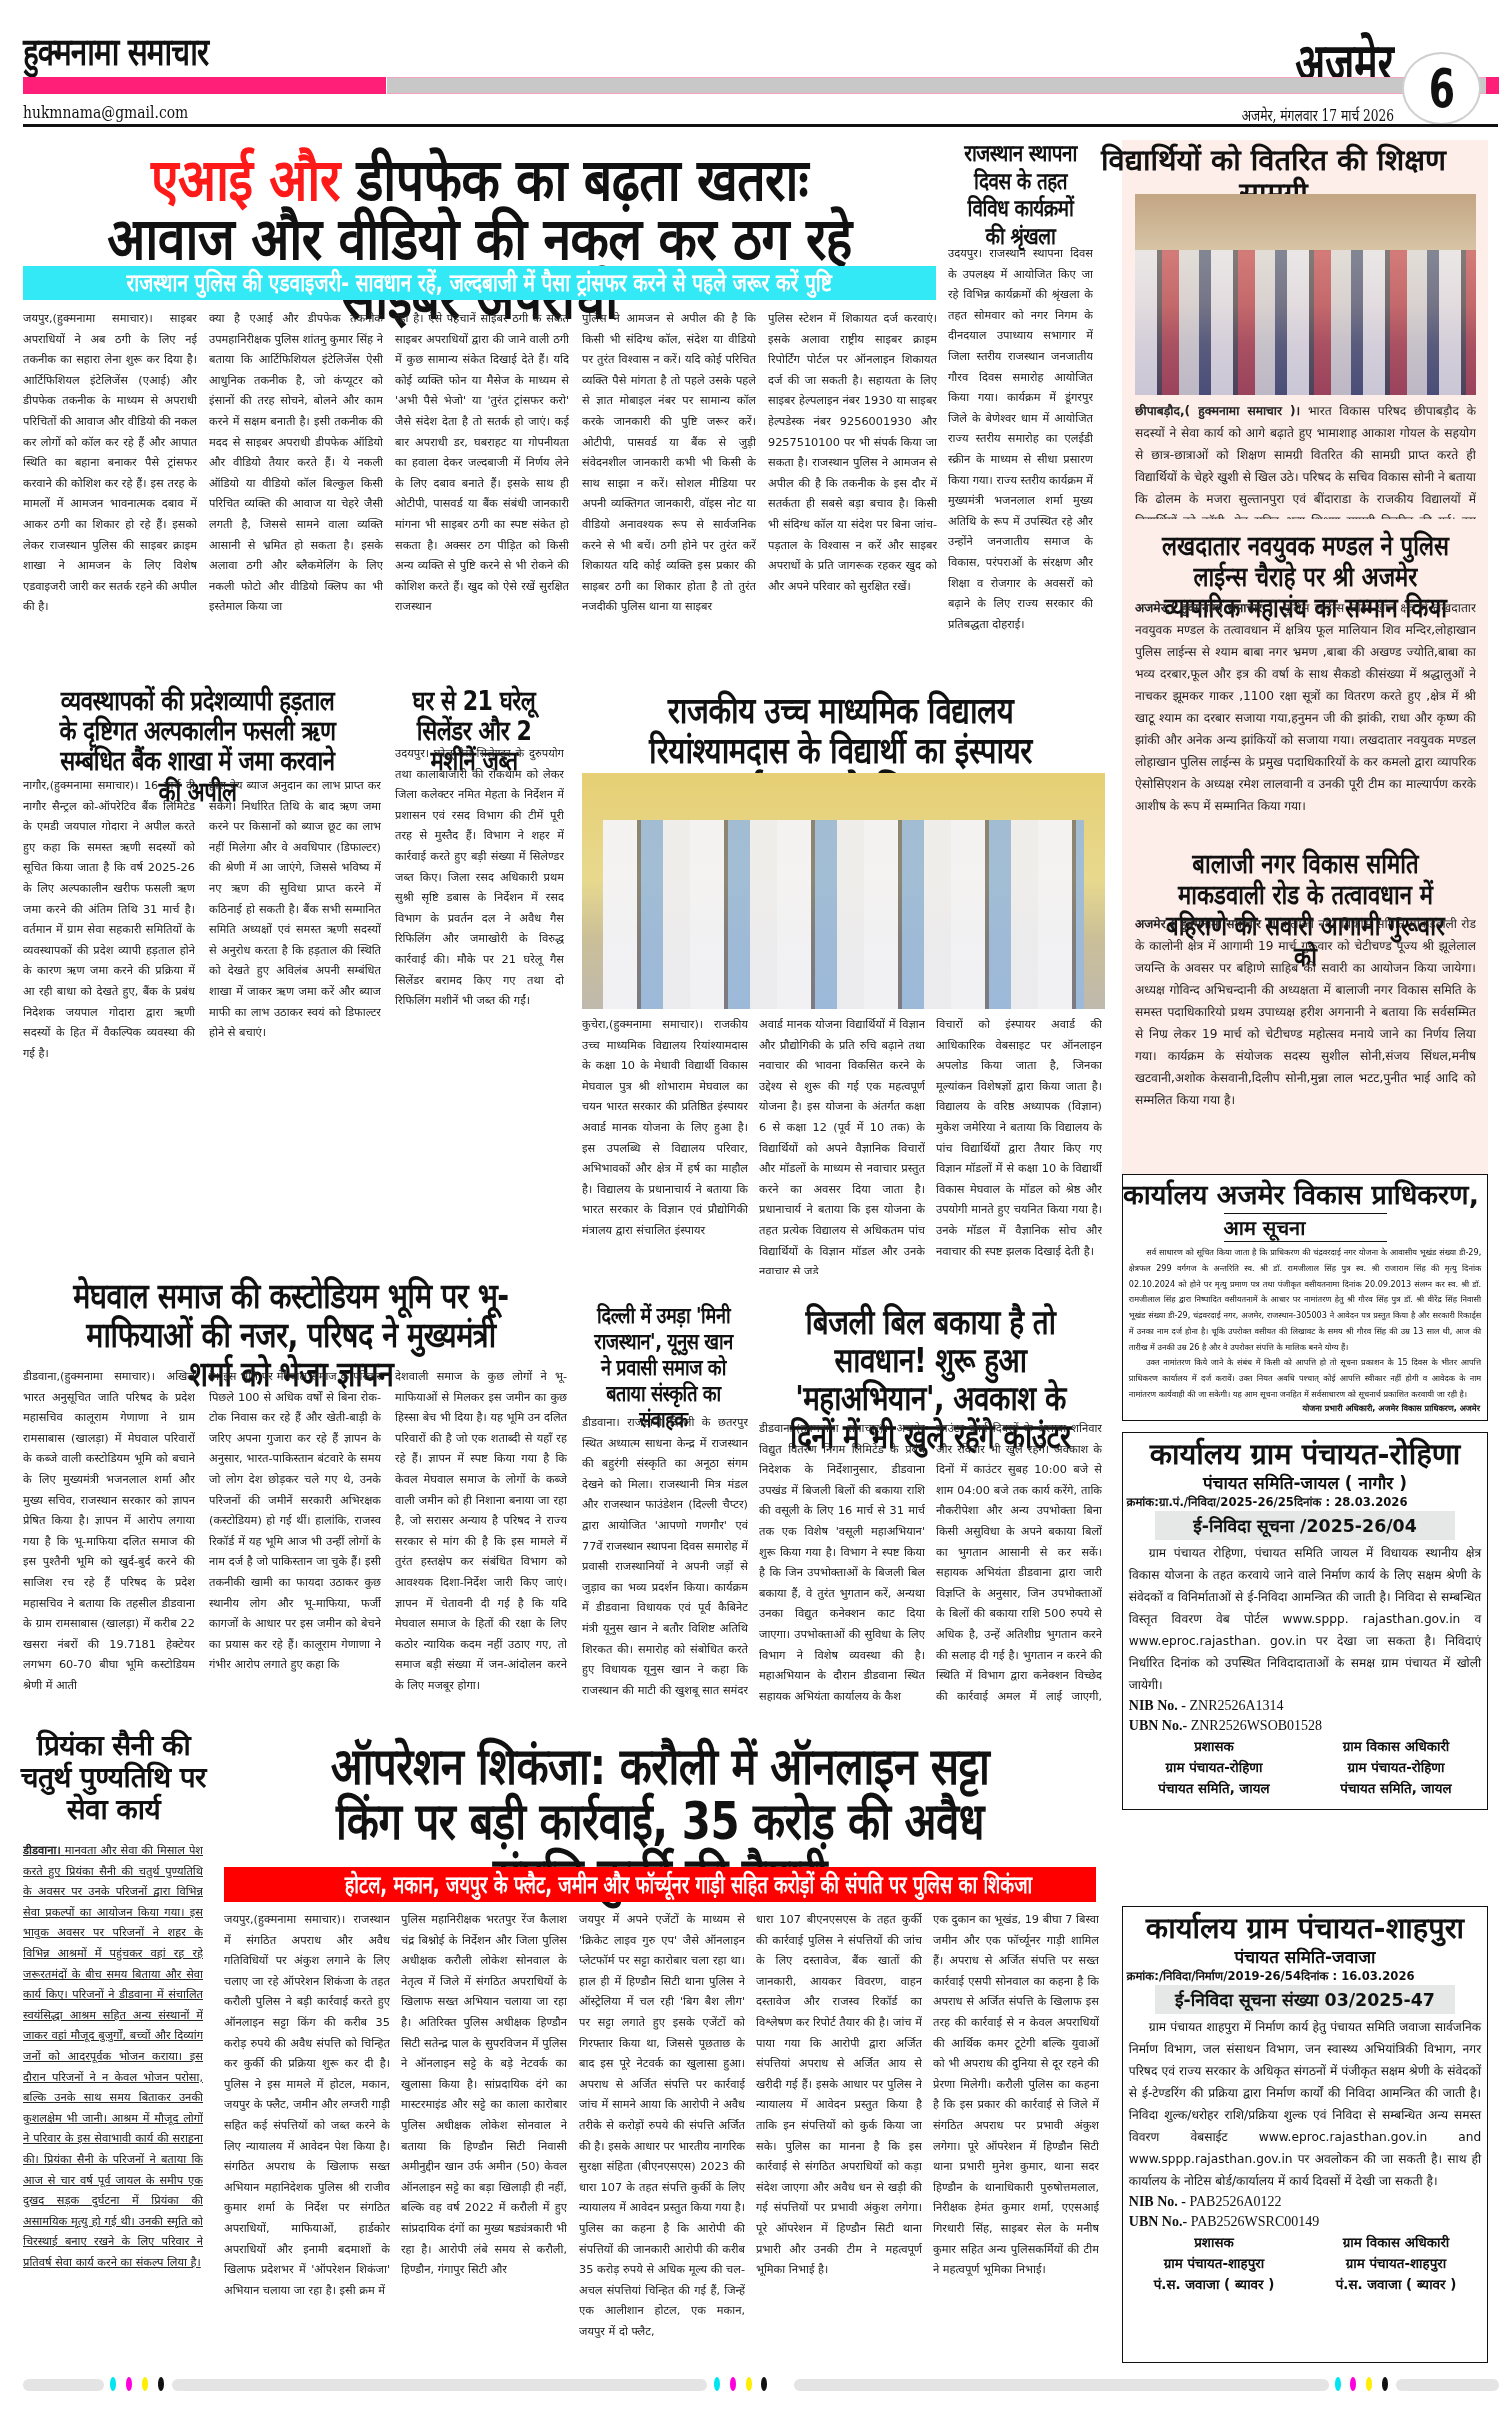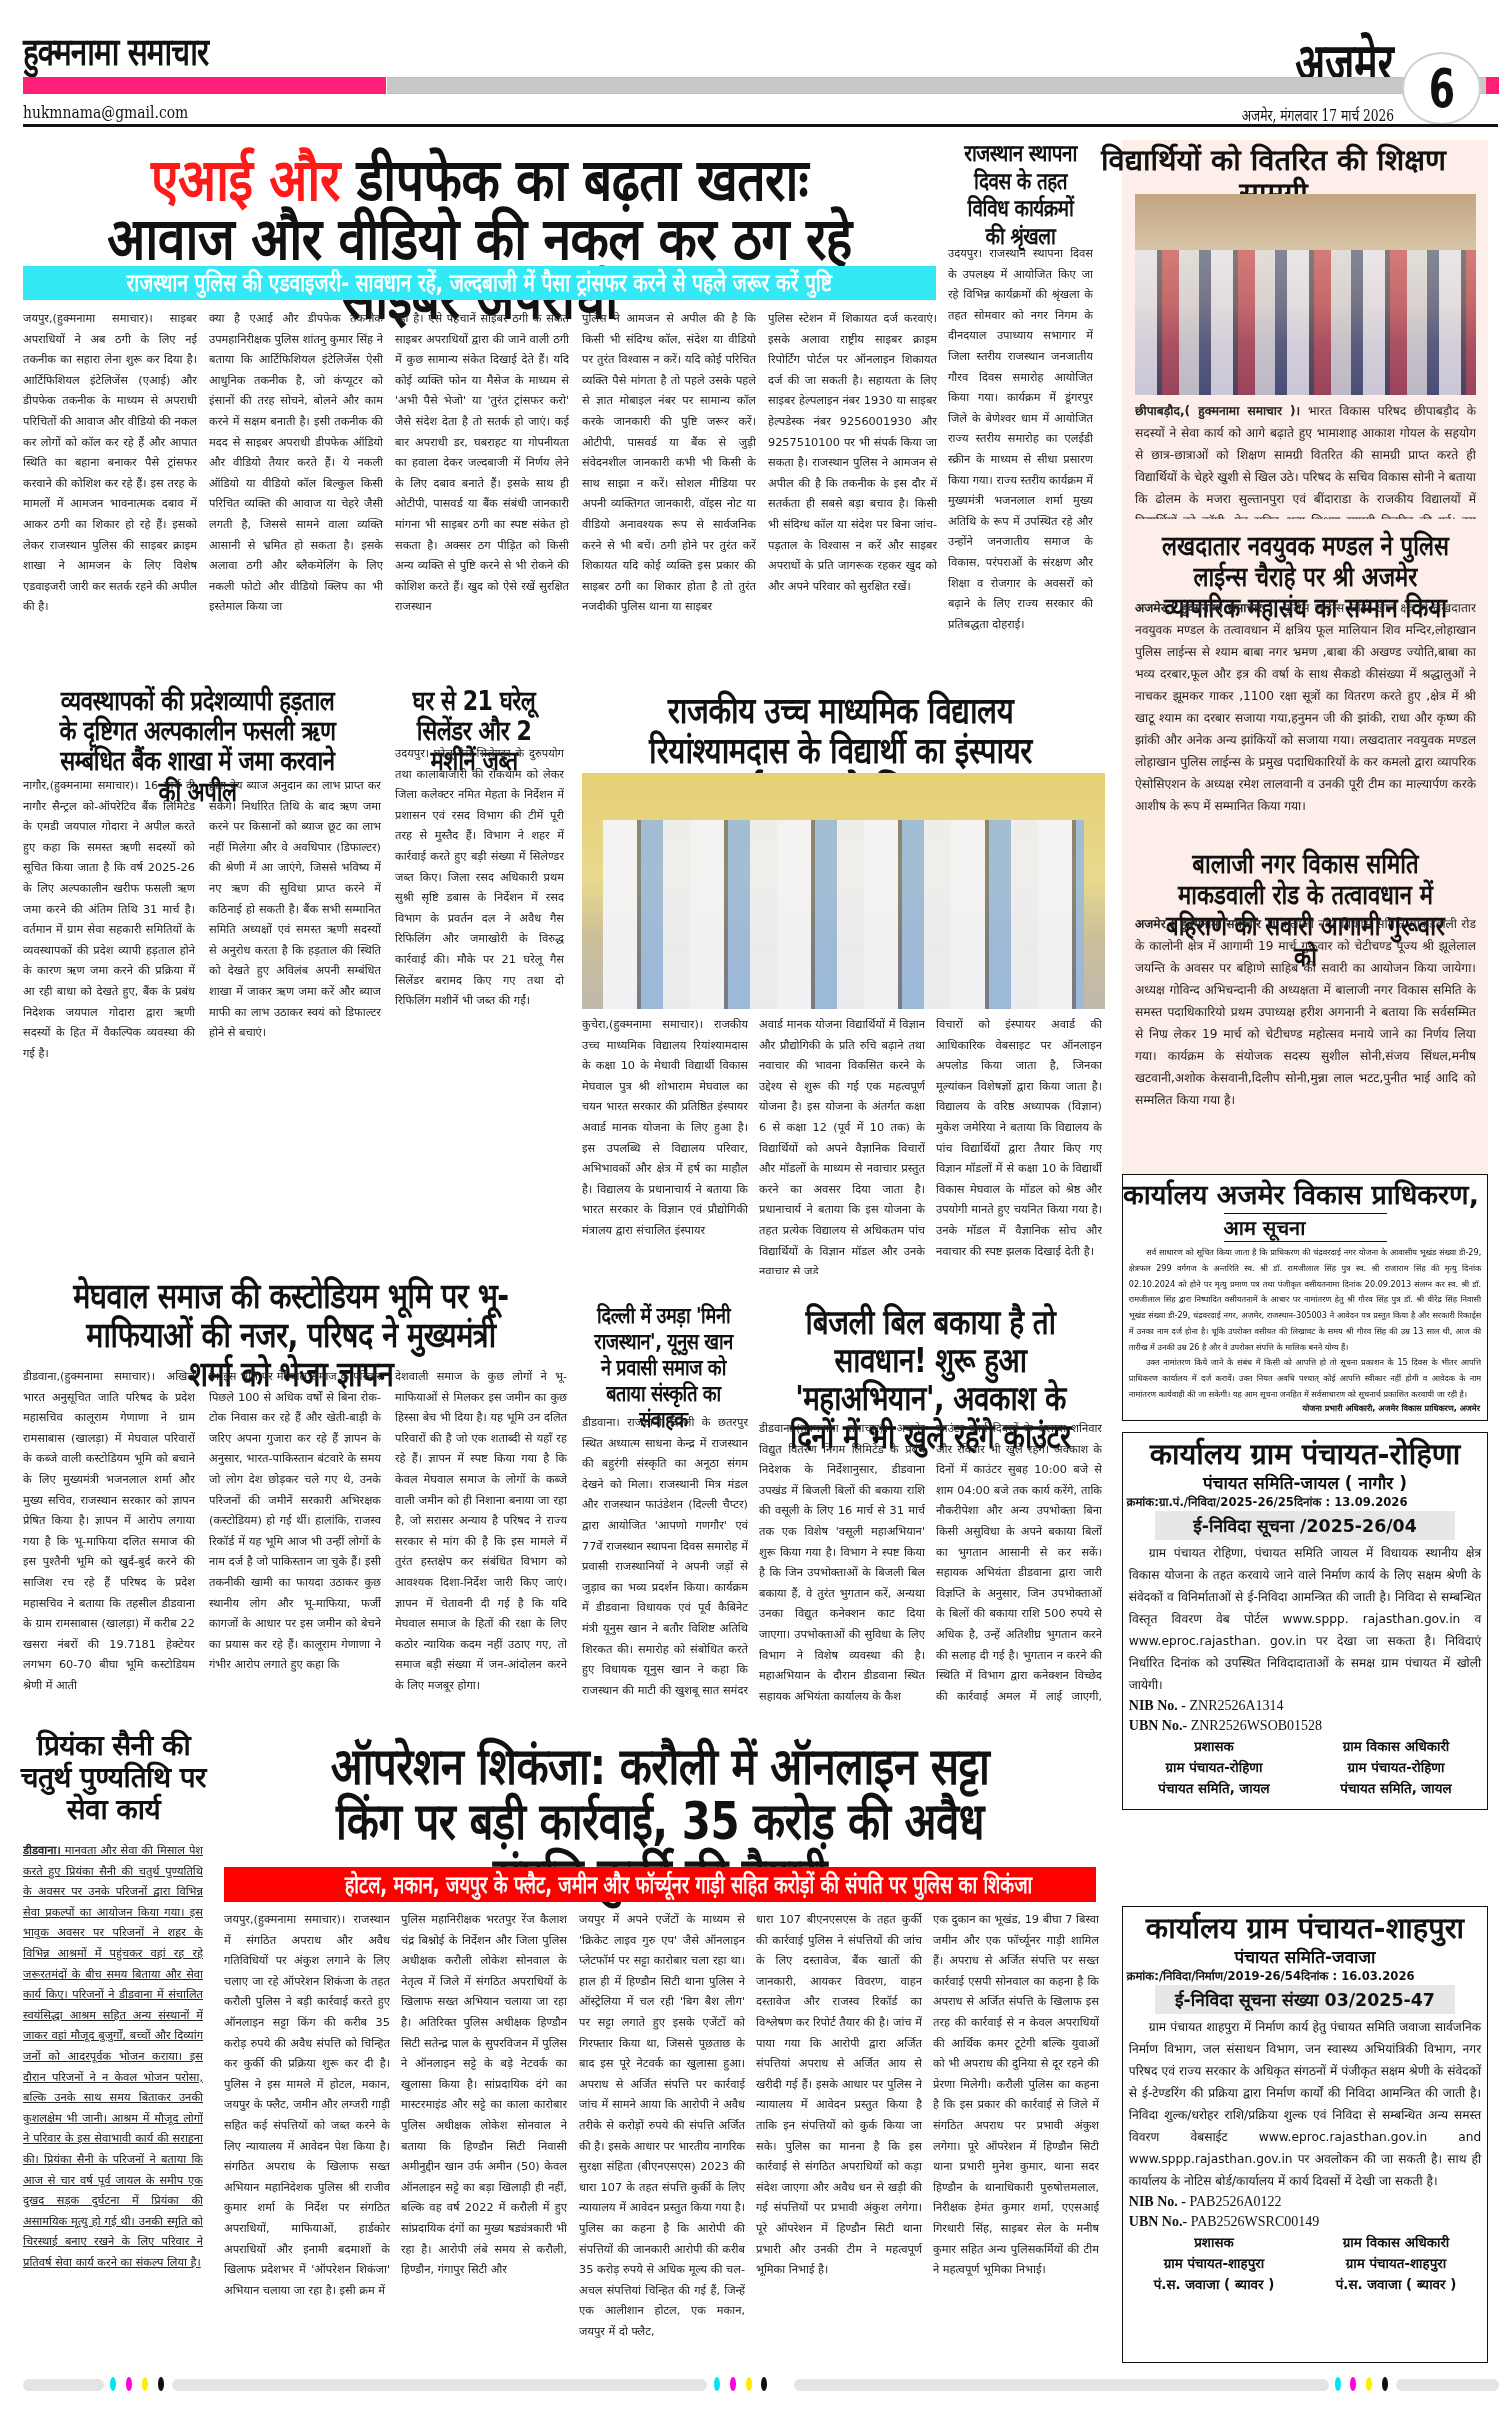--- a/index.html
+++ b/index.html
@@ -163,21 +163,21 @@
   <div style="font-size:8.1px;line-height:15.7px;text-align:justify;padding:3.5px 5.8px 0;text-indent:17.4px;">सर्व साधारण को सूचित किया जाता है कि प्राधिकरण की चंद्रवरदाई नगर योजना के आवासीय भूखंड संख्या डी-29, क्षेत्रफल 299 वर्गगज के अन्तरिति स्व. श्री डॉ. रामजीलाल सिंह पुत्र स्व. श्री राजाराम सिंह की मृत्यु दिनांक 02.10.2024 को होने पर मृत्यु प्रमाण पत्र तथा पंजीकृत वसीयतनामा दिनांक 20.09.2013 संलग्न कर स्व. श्री डॉ. रामजीलाल सिंह द्वारा निष्पादित वसीयतनामें के आधार पर नामांतरण हेतु श्री गौरव सिंह पुत्र डॉ. श्री वीरेंद्र सिंह निवासी भूखंड संख्या डी-29, चंद्रवरदाई नगर, अजमेर, राजस्थान-305003 ने आवेदन पत्र प्रस्तुत किया है और सरकारी रिकार्ड्स में उनका नाम दर्ज होना है। चूकि उपरोक्त वसीयत की लिखावट के समय श्री गौरव सिंह की उम्र 13 साल थी, आज की तारीख में उनकी उम्र 26 है और वे उपरोक्त संपत्ति के मालिक बनने योग्य हैं।</div>
   <div style="font-size:8.1px;line-height:15.7px;text-align:justify;padding:0 5.8px;text-indent:17.4px;">उक्त नामांतरण किये जाने के संबंध में किसी को आपत्ति हो तो सूचना प्रकाशन के 15 दिवस के भीतर आपत्ति प्राधिकरण कार्यालय में दर्ज करावें। उक्त नियत अवधि पश्चात् कोई आपत्ति स्वीकार नहीं होगी व आवेदक के नाम नामांतरण कार्यवाही की जा सकेगी। यह आम सूचना जनहित में सर्वसाधारण को सूचनार्थ प्रकाशित करवायी जा रही है।</div>
   <div style="font-size:8.1px;text-align:right;font-weight:bold;padding:0 7px;">योजना प्रभारी अधिकारी, अजमेर विकास प्राधिकरण, अजमेर</div>
 </div>
 
 <div class="abs notice" style="left:1122px;top:1432px;width:366px;height:378px;padding-top:5.8px;overflow:hidden;">
   <div class="notice-title">कार्यालय ग्राम पंचायत-रोहिणा</div>
   <div class="notice-sub">पंचायत समिति-जायल ( नागौर )</div>
   <div class="notice-ref">
     <span>क्रमांक:ग्रा.पं./निविदा/2025-26/25</span>
-    <span>दिनांक : 13.09.2026</span>
+    <span>दिनांक : 28.03.2026</span>
   </div>
   <div class="notice-band">ई-निविदा सूचना /2025-26/04</div>
   <div class="notice-text" style="text-indent:20px;">ग्राम पंचायत रोहिणा, पंचायत समिति जायल में विधायक स्थानीय क्षेत्र विकास योजना के तहत करवाये जाने वाले निर्माण कार्य के लिए सक्षम श्रेणी के संवेदकों व विनिर्माताओं से ई-निविदा आमन्त्रित की जाती है। निविदा से सम्बन्धित विस्तृत विवरण वेब पोर्टल www.sppp. rajasthan.gov.in व www.eproc.rajasthan. gov.in पर देखा जा सकता है। निविदाएं निर्धारित दिनांक को उपस्थित निविदादाताओं के समक्ष ग्राम पंचायत में खोली जायेगी।</div>
   <div class="notice-id"><b>NIB No. -</b> <span>ZNR2526A1314</span></div>
   <div class="notice-id"><b>UBN No.-</b> <span>ZNR2526WSOB01528</span></div>
   <div class="sign-row">
     <div>
       <div>प्रशासक</div>
       <div>ग्राम पंचायत-रोहिणा</div>
       <div>पंचायत समिति, जायल</div>

